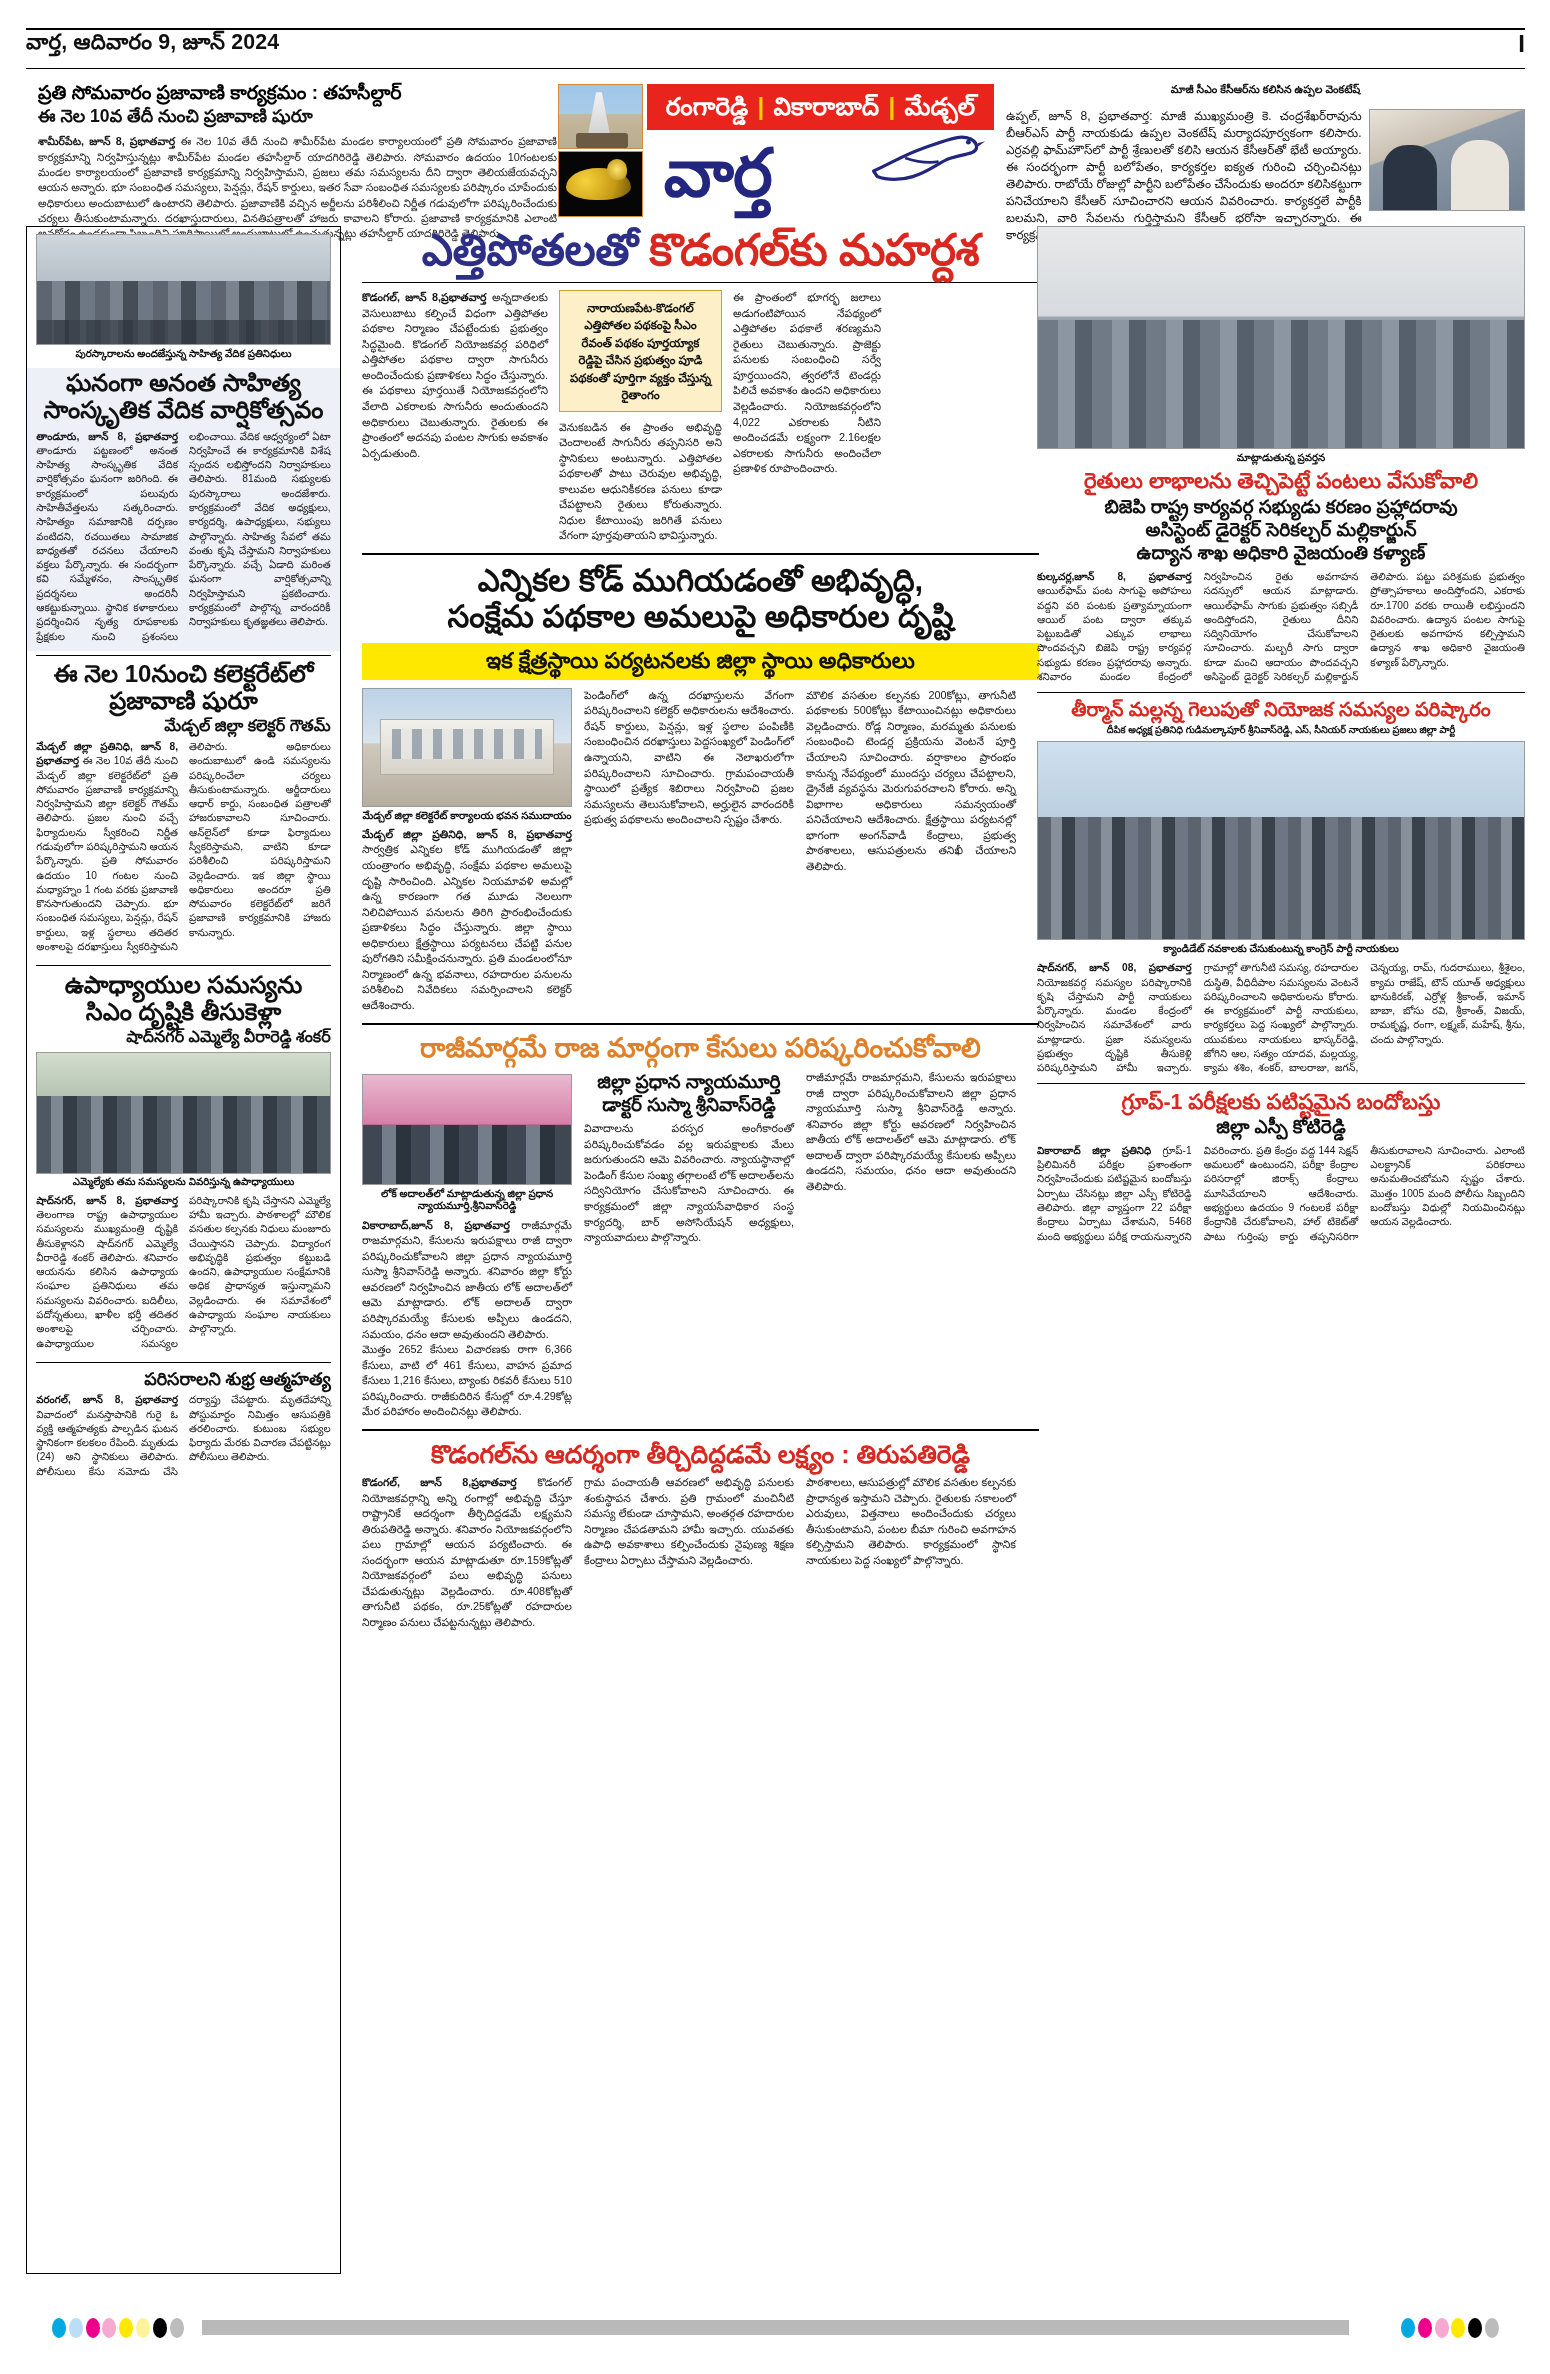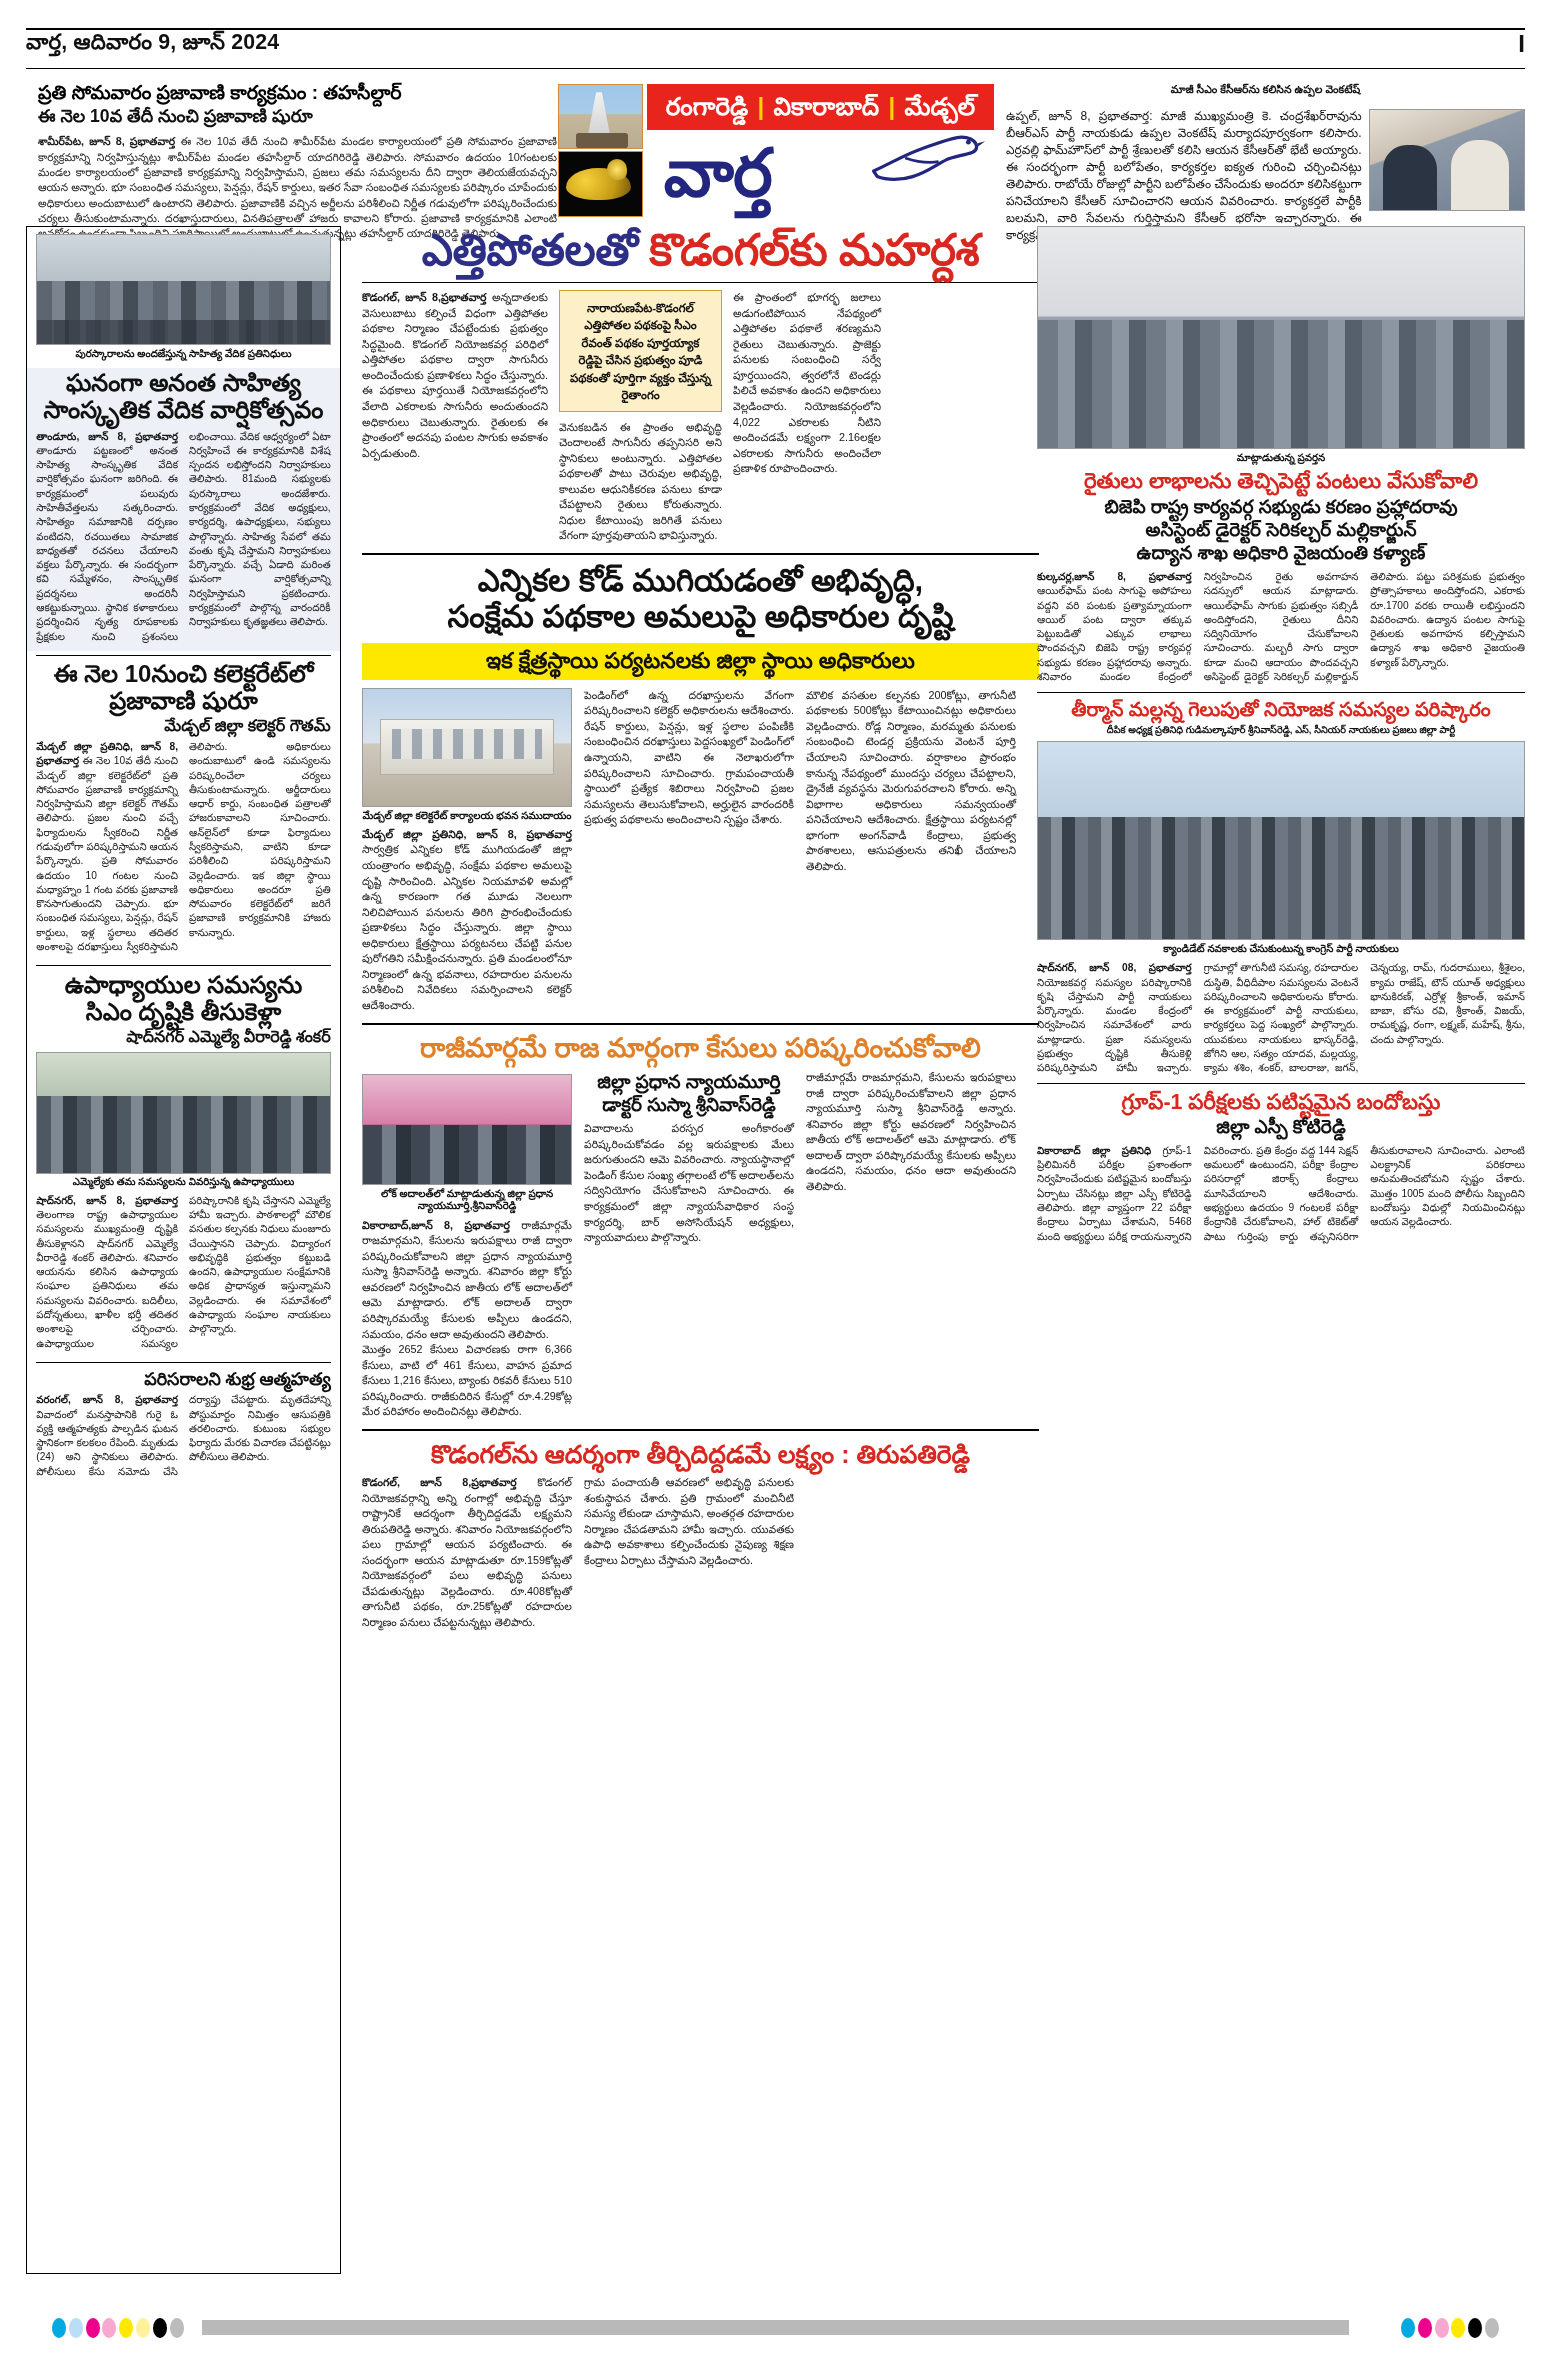--- a/index.html
+++ b/index.html
@@ -296,20 +296,21 @@
 
     <div style="margin-top:9.3px">
       <div class="hr3" style="margin-bottom:7.4px"></div>
       <div class="r-hl hl-red" style="font-size:25px">కొడంగల్‌ను ఆదర్శంగా తీర్చిదిద్దడమే లక్ష్యం : తిరుపతిరెడ్డి</div>
       <div style="display:flex;gap:12px;margin-top:6.5px">
         <div style="width:210px" class="body-txt">
           <b>కొడంగల్, జూన్ 8,ప్రభాతవార్త</b>
           <span>కొడంగల్ నియోజకవర్గాన్ని అన్ని రంగాల్లో అభివృద్ధి చేస్తూ రాష్ట్రానికే ఆదర్శంగా తీర్చిదిద్దడమే లక్ష్యమని తిరుపతిరెడ్డి అన్నారు. శనివారం నియోజకవర్గంలోని పలు గ్రామాల్లో ఆయన పర్యటించారు. ఈ సందర్భంగా ఆయన మాట్లాడుతూ రూ.159కోట్లతో నియోజకవర్గంలో పలు అభివృద్ధి పనులు చేపడుతున్నట్లు వెల్లడించారు. రూ.408కోట్లతో తాగునీటి పథకం, రూ.25కోట్లతో రహదారుల నిర్మాణం పనులు చేపట్టనున్నట్లు తెలిపారు.</span>
         </div>
         <div style="width:210px" class="body-txt">గ్రామ పంచాయతీ ఆవరణలో అభివృద్ధి పనులకు శంకుస్థాపన చేశారు. ప్రతి గ్రామంలో మంచినీటి సమస్య లేకుండా చూస్తామని, అంతర్గత రహదారుల నిర్మాణం చేపడతామని హామీ ఇచ్చారు. యువతకు ఉపాధి అవకాశాలు కల్పించేందుకు నైపుణ్య శిక్షణ కేంద్రాలు ఏర్పాటు చేస్తామని వెల్లడించారు.</div>
+        <div style="width:210px" class="body-txt">పాఠశాలలు, ఆసుపత్రుల్లో మౌలిక వసతుల కల్పనకు ప్రాధాన్యత ఇస్తామని చెప్పారు. రైతులకు సకాలంలో ఎరువులు, విత్తనాలు అందించేందుకు చర్యలు తీసుకుంటామని, పంటల బీమా గురించి అవగాహన కల్పిస్తామని తెలిపారు. కార్యక్రమంలో స్థానిక నాయకులు పెద్ద సంఖ్యలో పాల్గొన్నారు.</div>
       </div>
     </div>
   </div>
 
   <div class="col-r">
 
     <div>
       <div class="photo hall" style="height:223px"></div>
       <div class="cap">మాట్లాడుతున్న ప్రవర్తన</div>
       <div class="r-hl hl-red" style="margin-top:4.6px">రైతులు లాభాలను తెచ్చిపెట్టే పంటలు వేసుకోవాలి</div>

